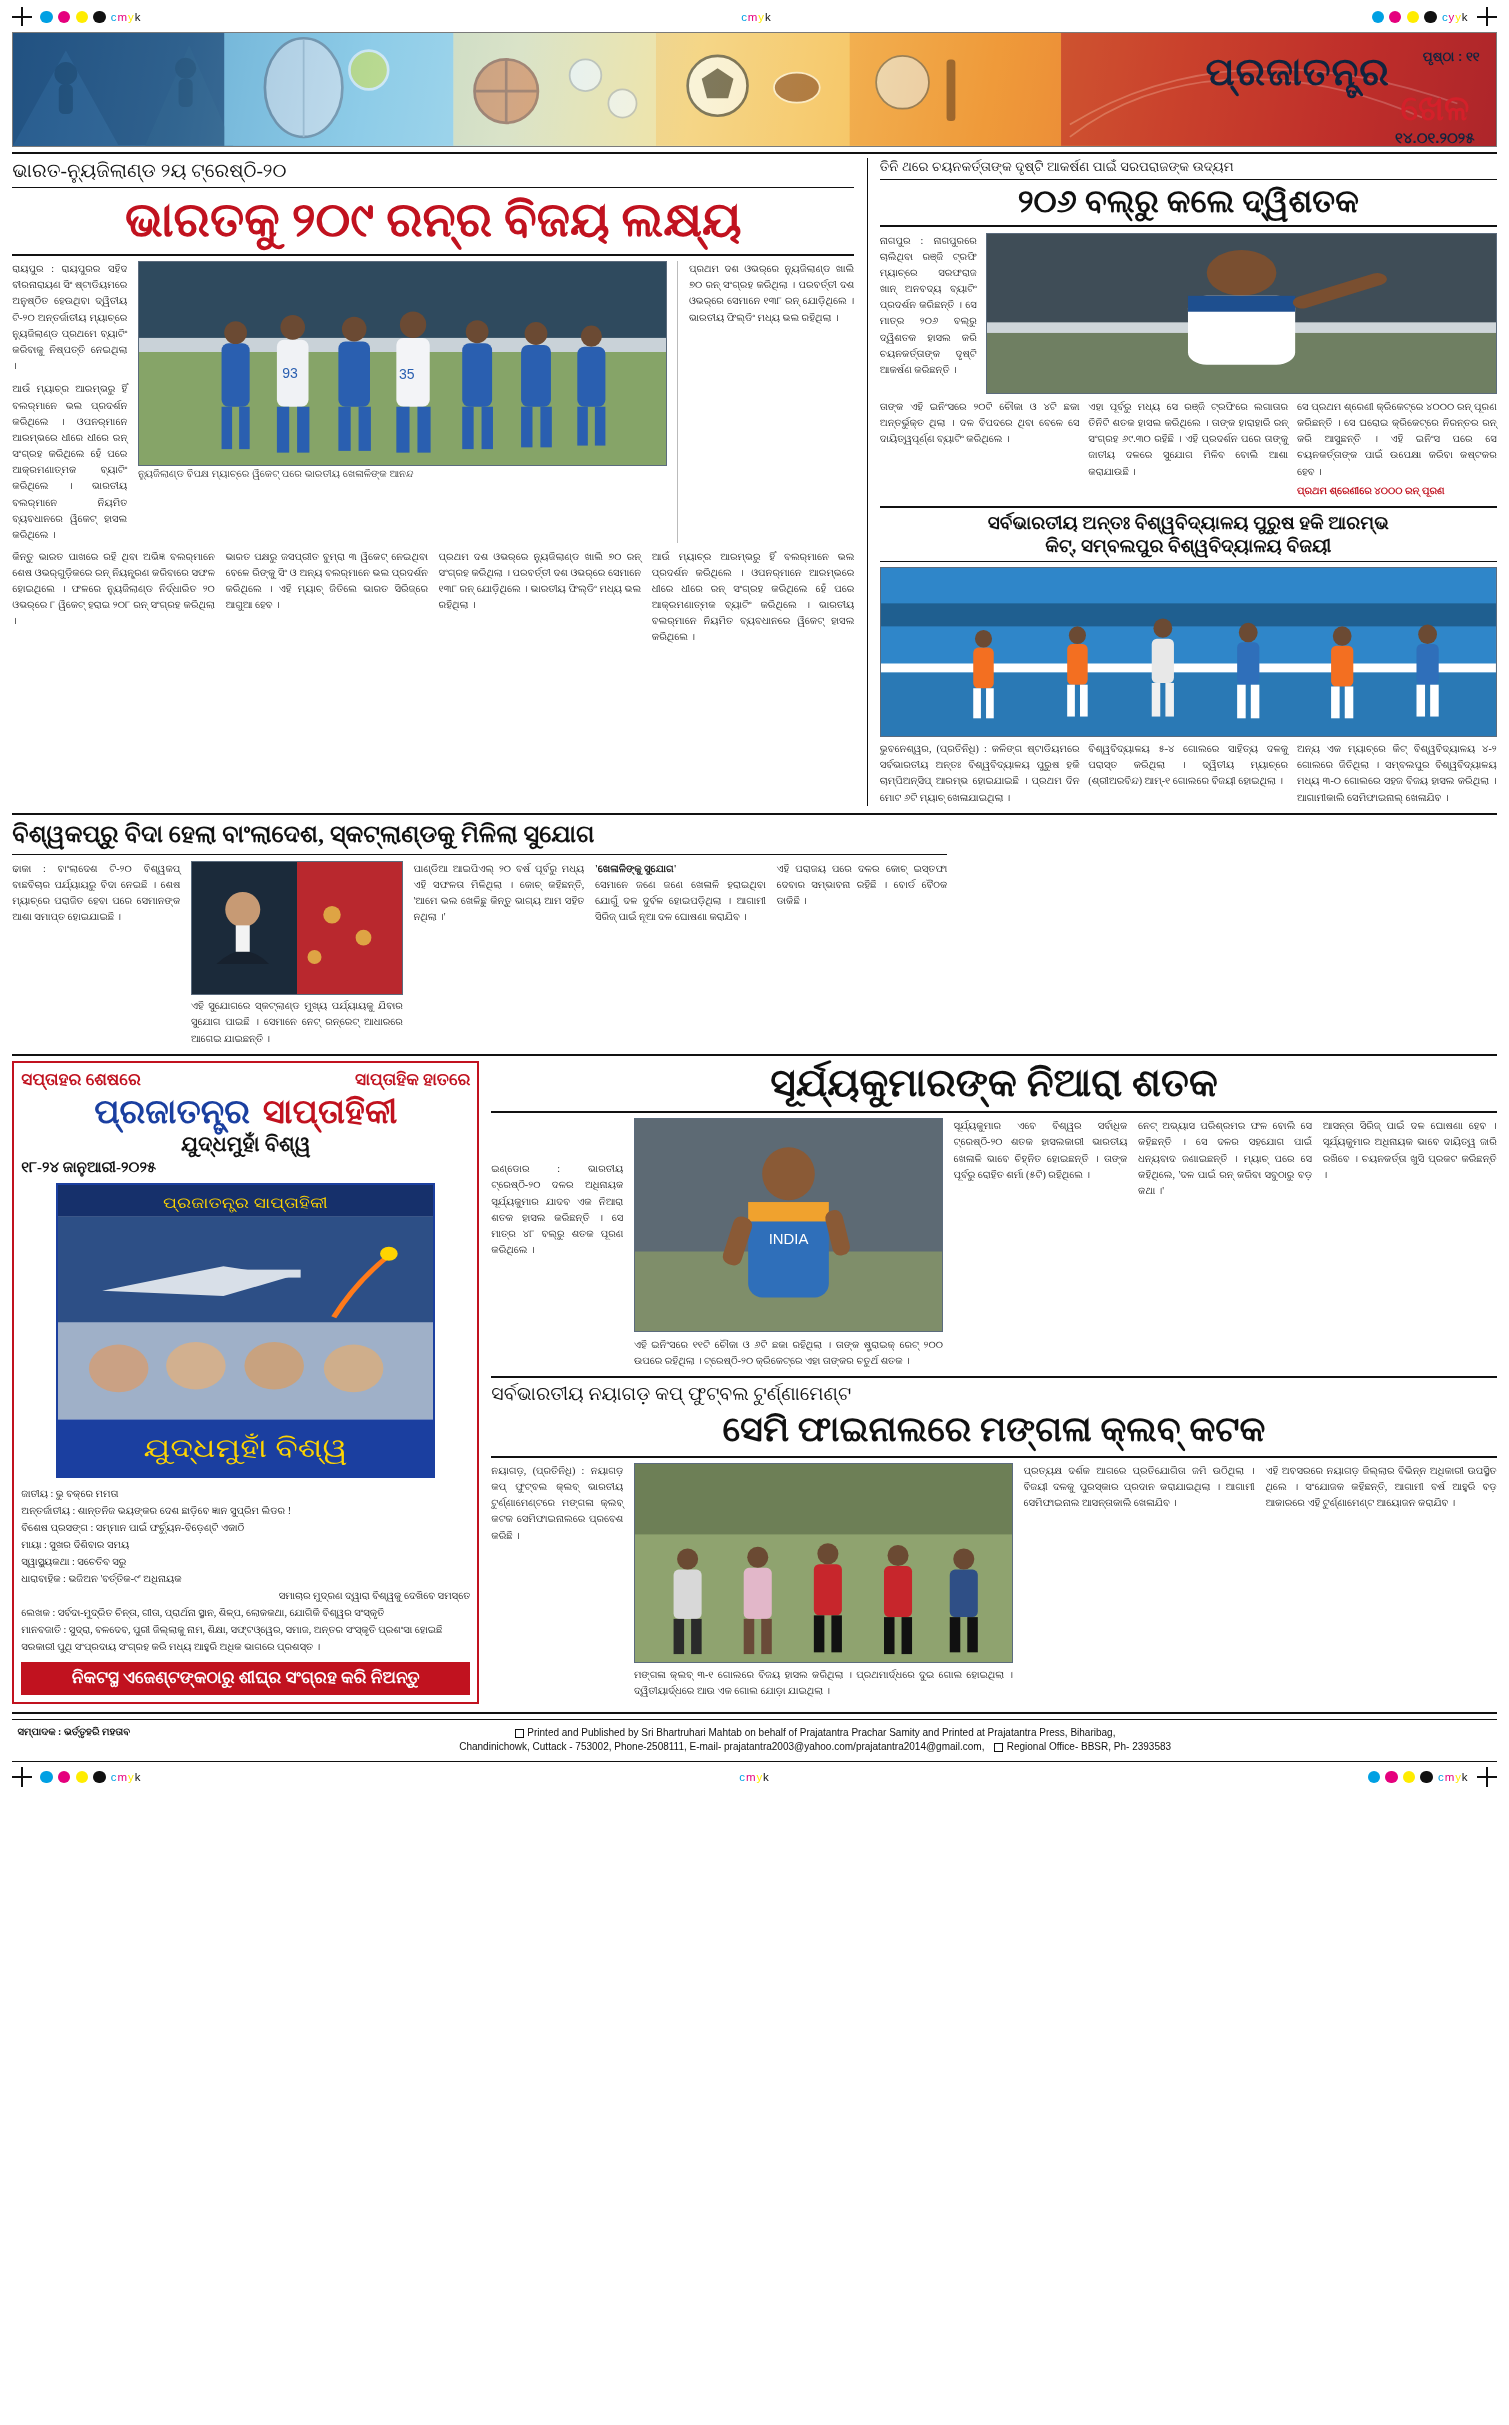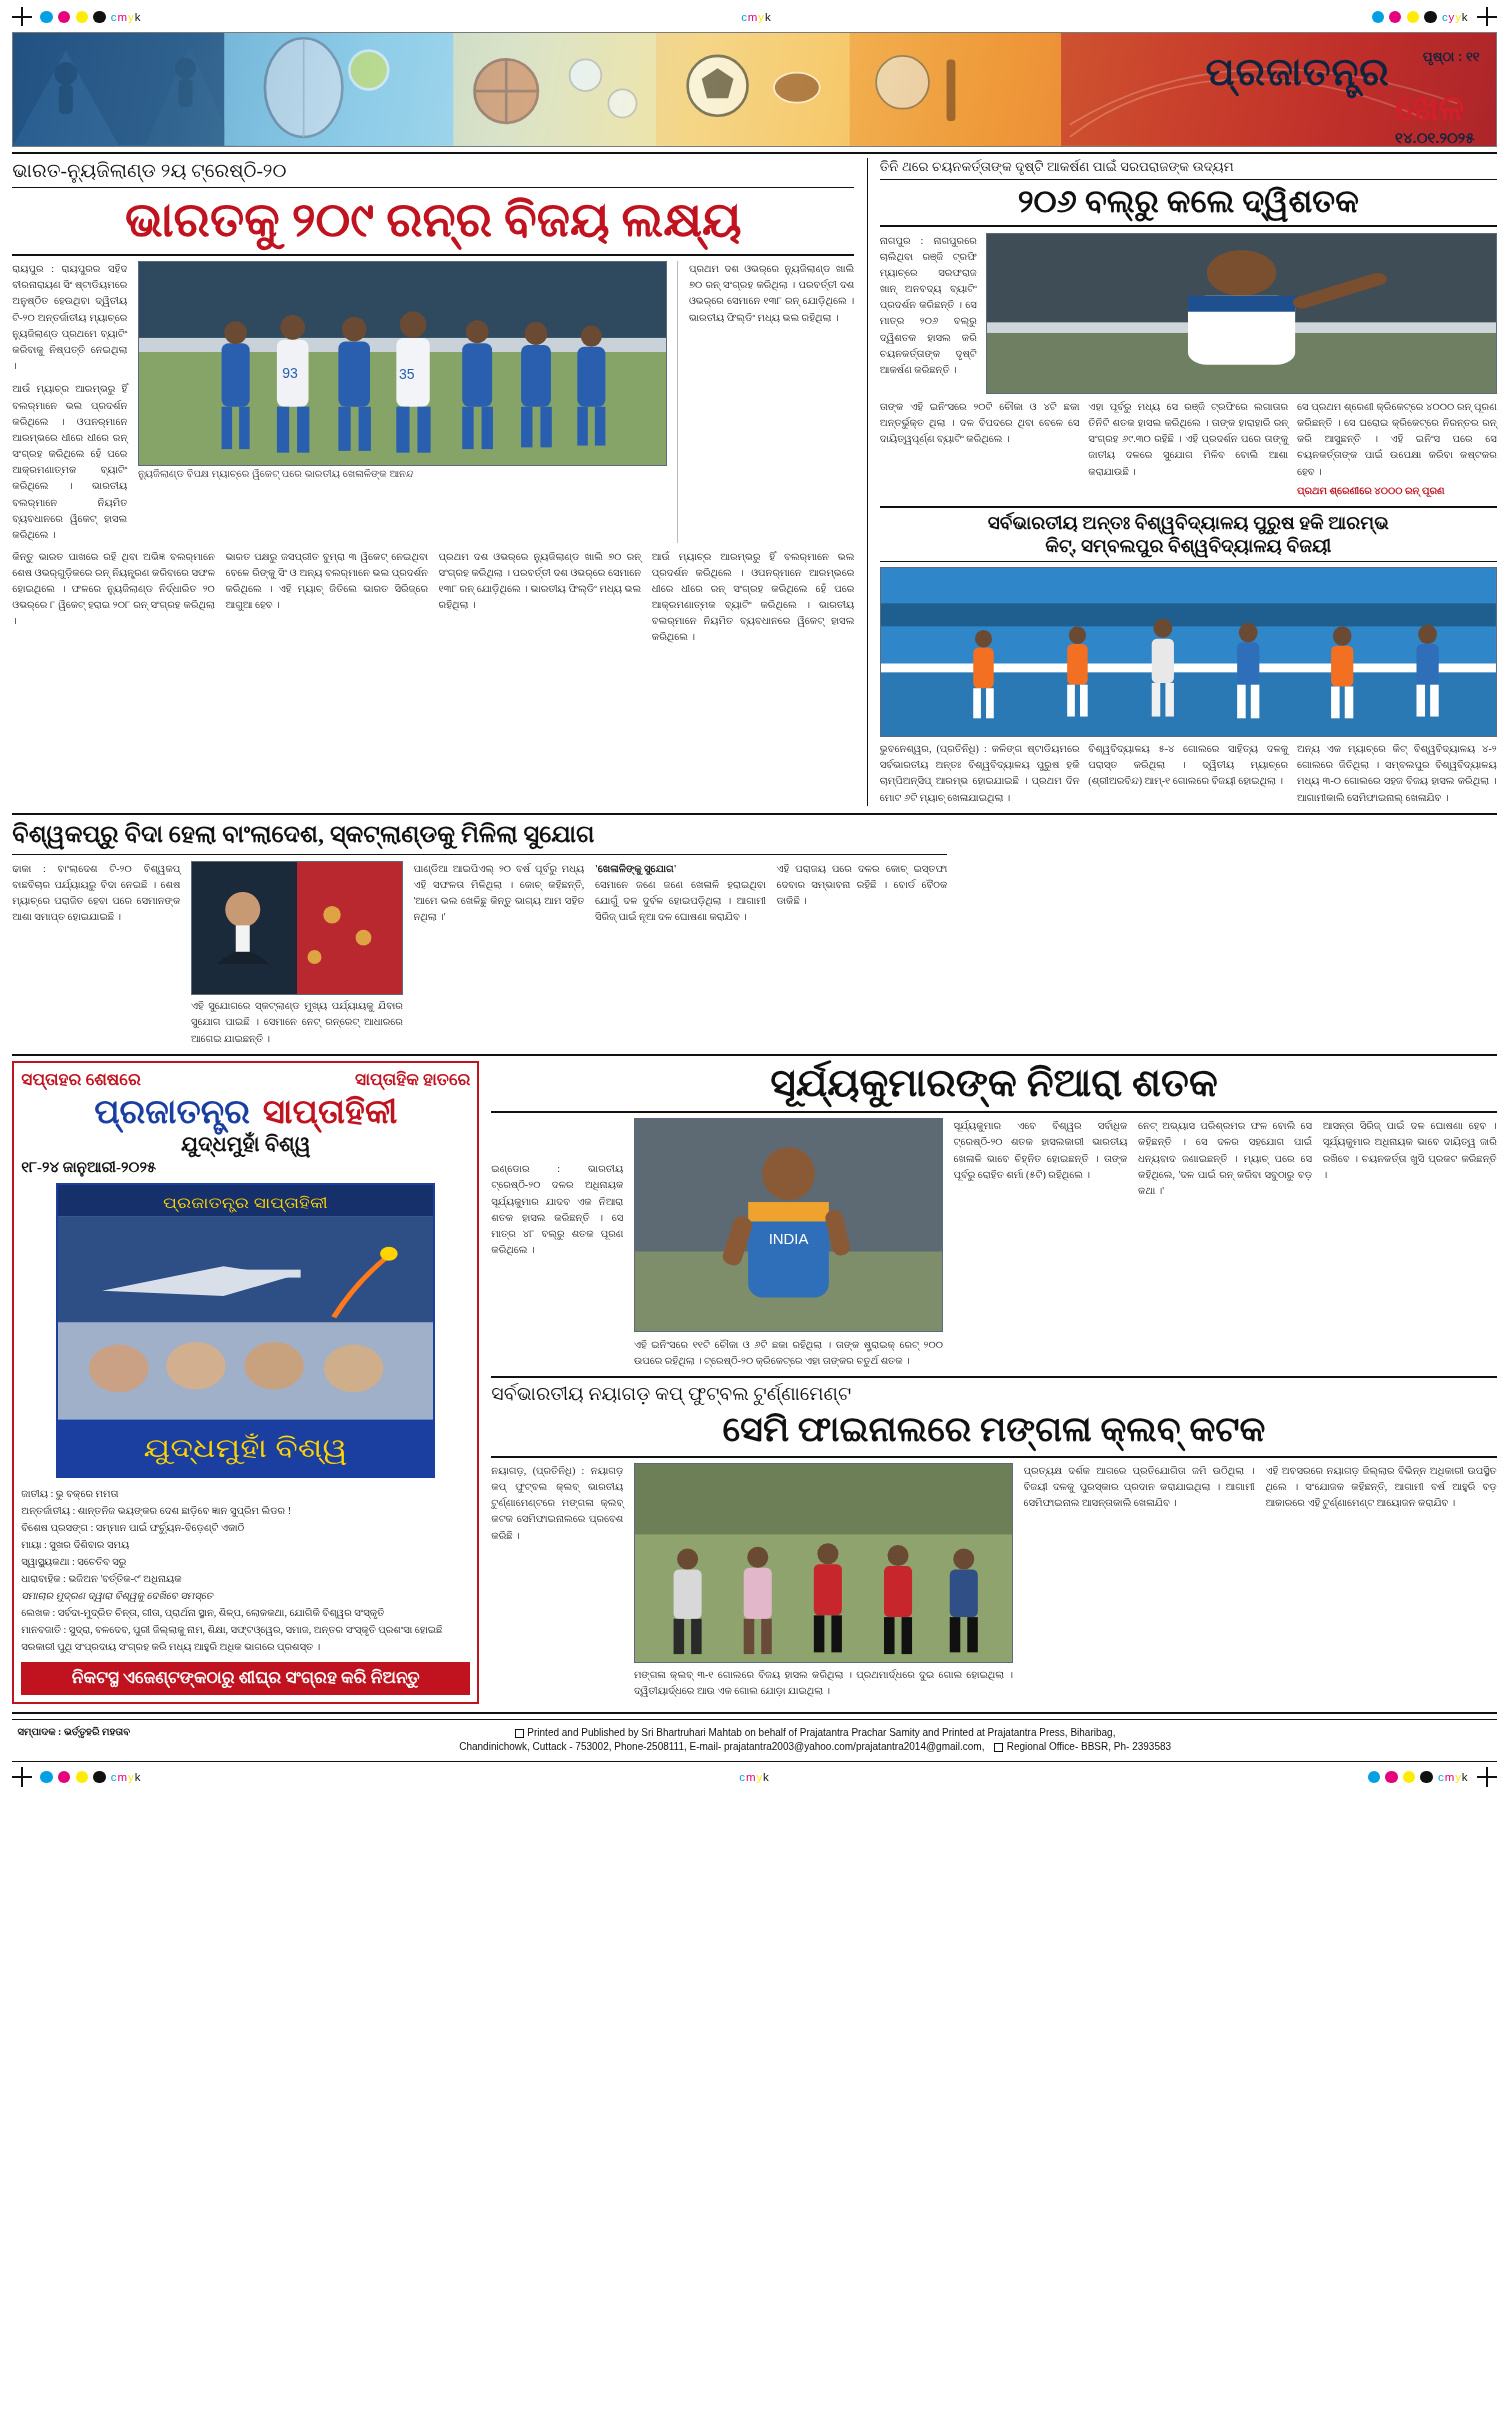--- a/index.html
+++ b/index.html
@@ -116,21 +116,21 @@
       <rect x="1190" y="0" width="493" height="128" fill="#b7282b"></rect>
       <g stroke="#ffffff" stroke-width="2" opacity=".35" fill="none">
         <path d="M1200 118 C1300 40 1450 30 1600 96"></path>
         <path d="M1200 104 C1320 30 1470 20 1640 80"></path>
       </g>
     </svg>
     <div class="mh-page">ପୃଷ୍ଠା : ୧୧</div>
     <div class="mh-title">
       <div class="mh-pragatantra">ପ୍ରଜାତନ୍ତ୍ର</div>
     </div>
-    <div style="position:absolute;right:21px;top:56px;text-align:left;">
+    <div style="position:absolute;right:21px;top:56px;text-align:center;">
       <div class="mh-khela">ଖେଳ</div>
       <div class="mh-date" style="position:static;margin-top:3.5px;">୧୪.୦୧.୨୦୨୫</div>
     </div>
   </div>
 
   <div class="content">
 
     <div class="hdr-line"></div>
 
     <div style="display:flex;gap:12.3px;">
@@ -392,21 +392,21 @@
             </svg>
           </div>
 
           <div class="ad-list">
             <div>ଜାତୀୟ :  ଭୁ ବକ୍ରେ ମମତା</div>
             <div>ଅନ୍ତର୍ଜାତୀୟ : ଶାନ୍ତନିଜ ଭୟଙ୍କର ଦେଶ ଛାଡ଼ିବେ ଜ୍ଞାନ ସୁପ୍ରିମ ଲିଡର !</div>
             <div>ବିଶେଷ ପ୍ରସଙ୍ଗ : ସମ୍ମାନ ପାଇଁ ଫର୍ଚ୍ୟୁନ-ବିଡ଼େଣ୍ଟି ଏକାଠି</div>
             <div>ମାୟା :  ସୁଖର ଦିଶିବାର ସମୟ</div>
             <div>ସ୍ୱାସ୍ଥ୍ୟକଥା : ସଚେତିବ ସରୁ</div>
             <div>ଧାରାବାହିକ :  ଭଜିଅନ 'ବର୍ତ୍ତିକ-୯' ଅଧିନାୟକ</div>
-            <div style="text-align:left;font-style:italic;">ସମାଚାର ମୁଦ୍ରଣ ଦ୍ୱାରା ବିଶ୍ୱକୁ ଦେଖିବେ ସମସ୍ତେ</div>
+            <div style="text-align:right;">ସମାଚାର ମୁଦ୍ରଣ ଦ୍ୱାରା ବିଶ୍ୱକୁ ଦେଖିବେ ସମସ୍ତେ</div>
             <div>ଲେଖକ : ସର୍ବଦା-ମୁଦ୍ରିତ ଚିନ୍ତା, ଗୀତା, ପ୍ରାର୍ଥନା ସ୍ଥାନ, ଶିଳ୍ପ, ଲୋକକଥା, ଯୋଗିକି ବିଶ୍ୱର ସଂସ୍କୃତି</div>
             <div>ମାନବଜାତି : ସୁଦ୍ରା, ବଳଦେବ, ପୁରୀ ଜିଲ୍ଲାକୁ ନାମ, ଶିକ୍ଷା, ସଫ୍ଟଓ୍ୱେର, ସମାଜ, ଅନ୍ତର ସଂସ୍କୃତି ପ୍ରଶଂସା ହୋଇଛି</div>
             <div>ସରକାରୀ ପୁଥି ସଂପ୍ରଦାୟ ସଂଗ୍ରହ କରି ମଧ୍ୟ ଆହୁରି ଅଧିକ ଭାଗରେ ପ୍ରଶସ୍ତ ।</div>
           </div>
 
           <div class="ad-band" style="margin-top:7px;">ନିକଟସ୍ଥ ଏଜେଣ୍ଟଙ୍କଠାରୁ ଶୀଘ୍ର ସଂଗ୍ରହ କରି ନିଅନ୍ତୁ</div>
         </div>
       </div>
 
       <div style="flex:1;">

